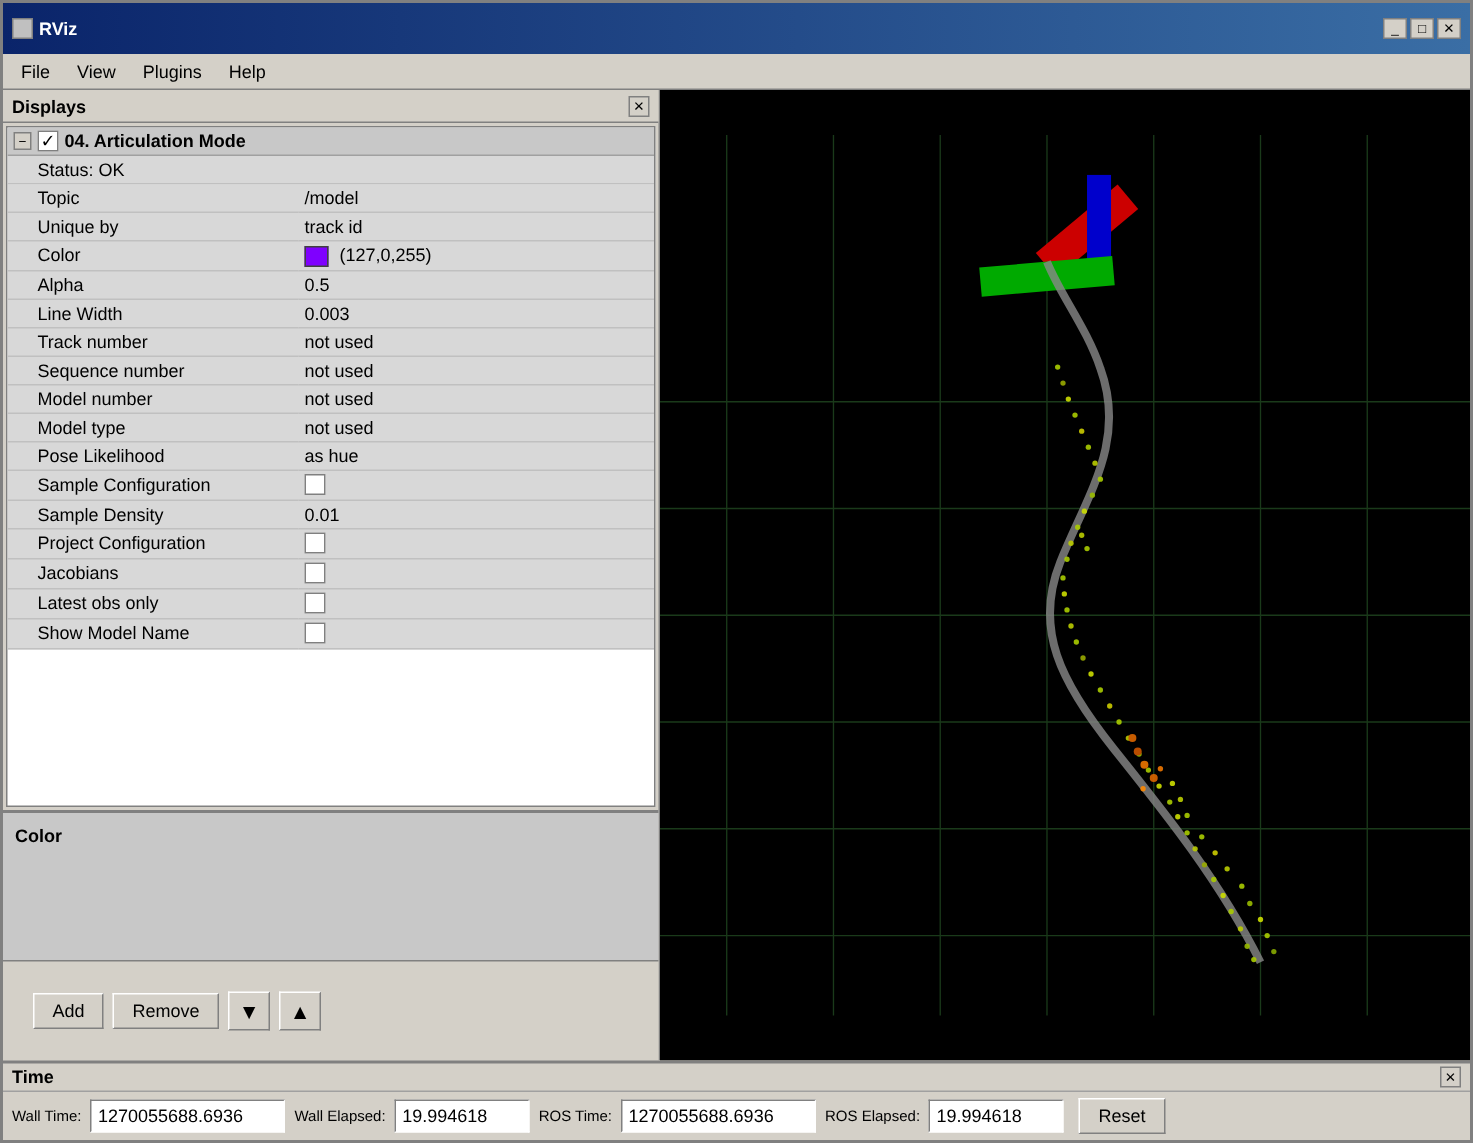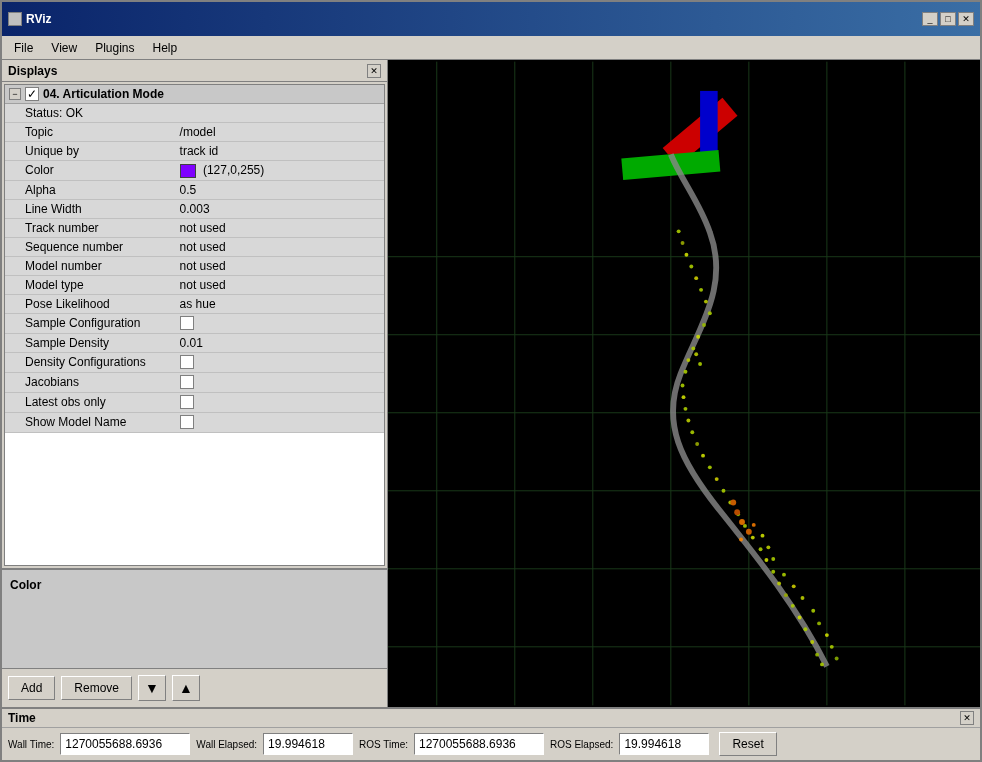--- a/index.html
+++ b/index.html
@@ -87,21 +87,21 @@
 
     
     .main-content {
       display: flex;
       flex: 1;
       overflow: hidden;
     }
 
     
     .left-panel {
-      width: 386px;
+      width: 438px;
       display: flex;
       flex-direction: column;
       background: #d4d0c8;
       border-right: 1px solid #808080;
     }
 
     .displays-header {
       background: #d4d0c8;
       padding: 3px 6px;
       border-bottom: 1px solid #808080;
@@ -251,21 +251,21 @@
 
     .color-panel-label {
       font-size: 12px;
       font-weight: bold;
     }
 
     
     .bottom-buttons {
       display: flex;
       align-items: center;
-      padding: 6px;
+      padding: 20px;
       gap: 6px;
       background: #d4d0c8;
       border-top: 1px solid #808080;
     }
 
     .btn {
       padding: 4px 12px;
       background: #d4d0c8;
       border: 2px outset #d4d0c8;
       font-size: 12px;
@@ -443,21 +443,21 @@
                 <td class="prop-name">Sample Configuration</td>
                 <td class="prop-value">
                   <span class="prop-checkbox">&nbsp;</span>
                 </td>
               </tr>
               <tr>
                 <td class="prop-name">Sample Density</td>
                 <td class="prop-value">0.01</td>
               </tr>
               <tr>
-                <td class="prop-name">Density Configurations</td>
+                <td class="prop-name">Project Configuration</td>
                 <td class="prop-value">
                   <span class="prop-checkbox">&nbsp;</span>
                 </td>
               </tr>
               <tr>
                 <td class="prop-name">Jacobians</td>
                 <td class="prop-value">
                   <span class="prop-checkbox">&nbsp;</span>
                 </td>
               </tr>

